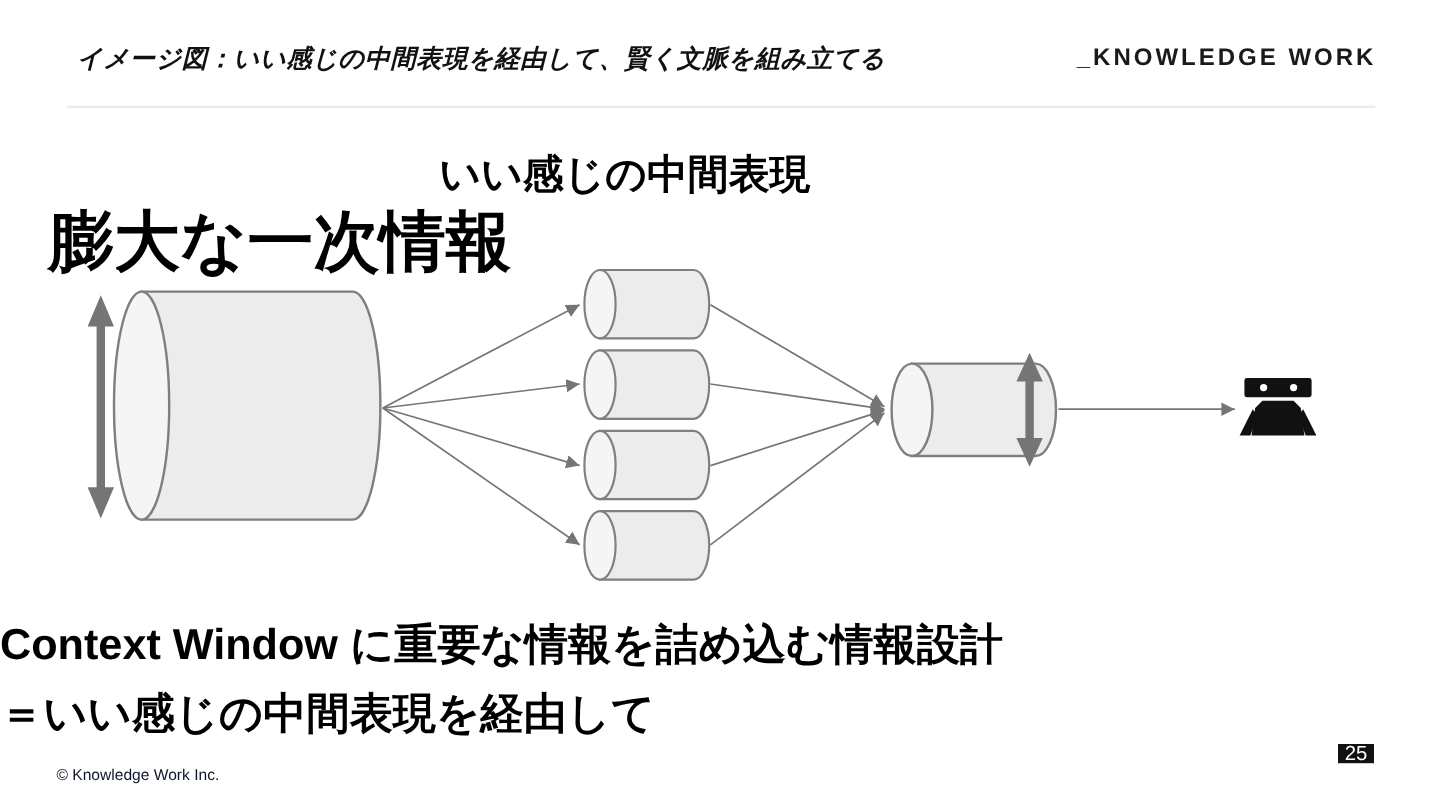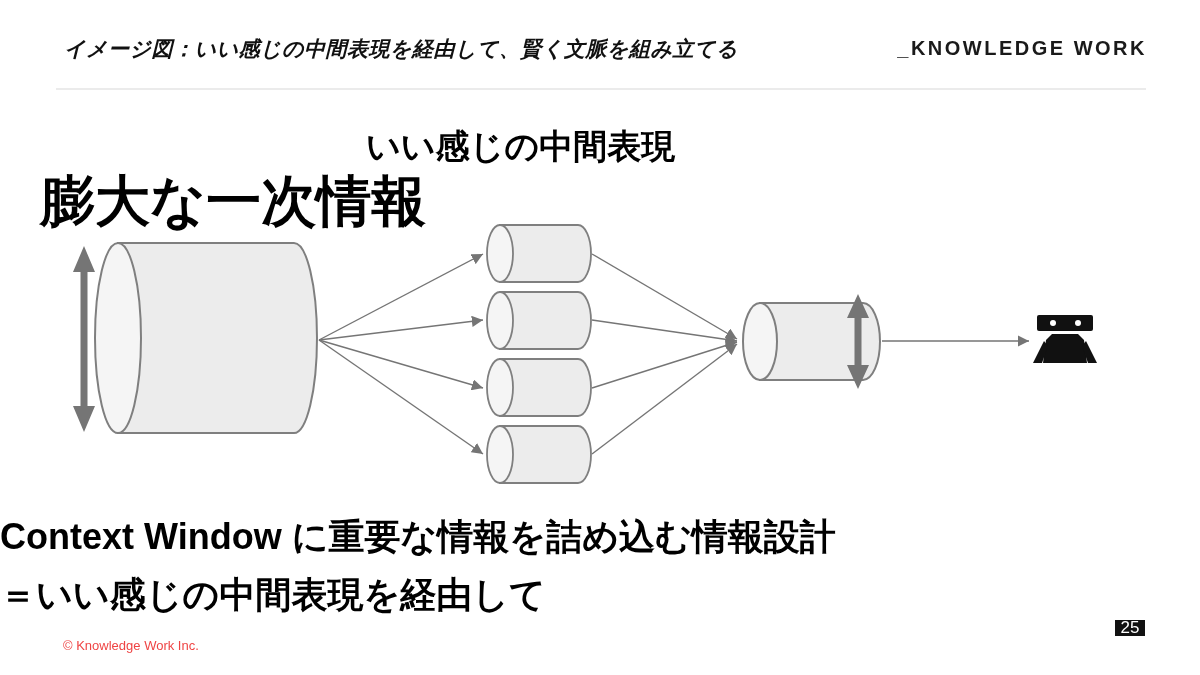--- a/index.html
+++ b/index.html
@@ -29,22 +29,22 @@
   .big-title{left:366px;top:129px;font-size:34px;}
   .left-label{left:40px;top:174px;font-size:55px;}
   .cw-label{left:736px;top:256px;font-size:36px;}
   .diagram-svg{position:absolute;left:0;top:0;}
   .conclusion{
     position:absolute;left:0;top:507px;width:1132px;
     font-weight:700;font-size:36px;color:#000;line-height:1;margin-top:12px;
   }
   .conclusion .line2{margin-top:22px;}
   .footer{
-    position:absolute;left:63px;top:638px;
-    font-size:13px;color:#ef4444;
+    position:absolute;left:47px;top:638px;
+    font-size:13px;color:#0f172a;
   }
   .badge{
     position:absolute;left:1115px;top:620px;width:30px;height:16px;
     background:#111111;color:#ffffff;
     font-size:17px;display:flex;align-items:center;justify-content:center;
   }
 </style>
 </head>
 <body>
 

